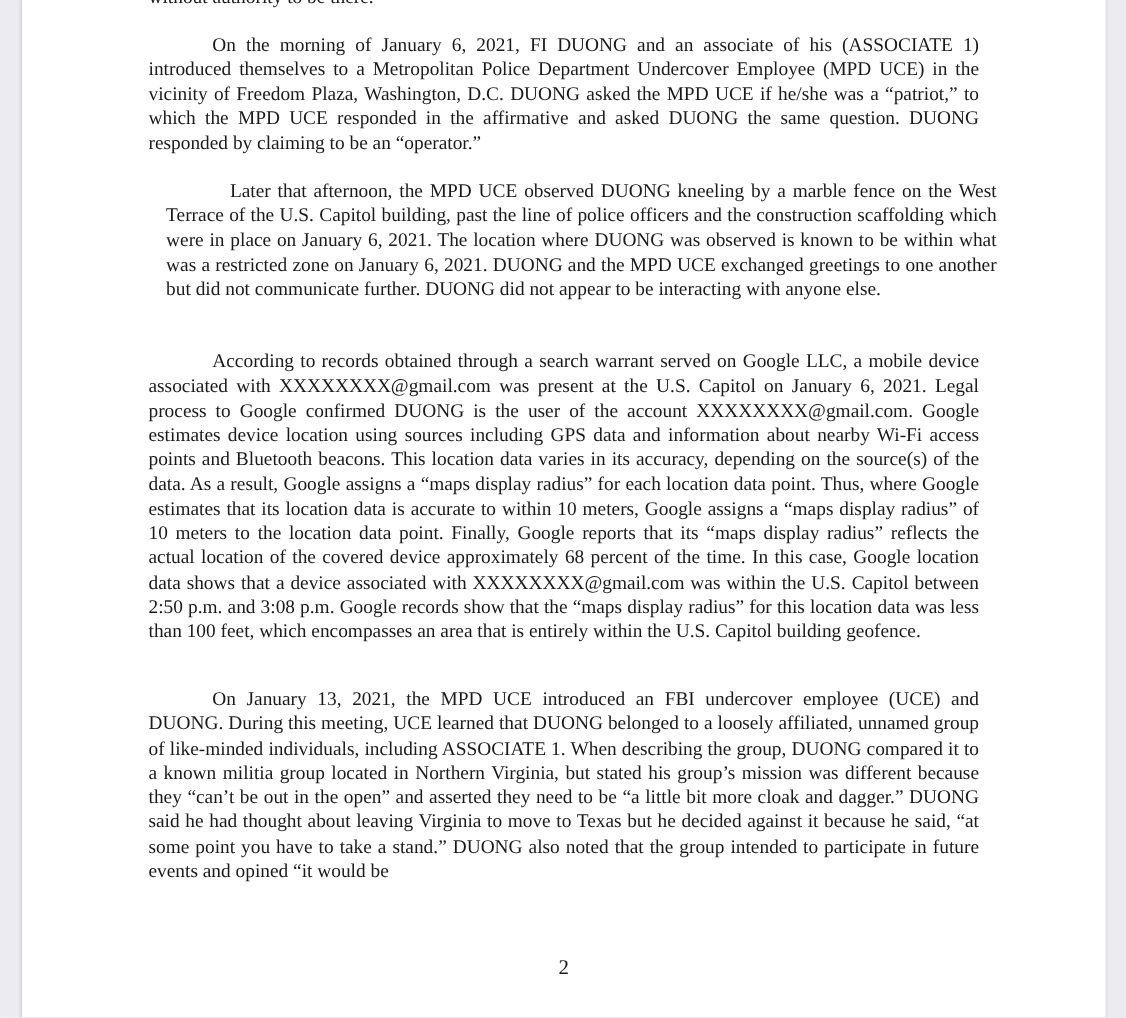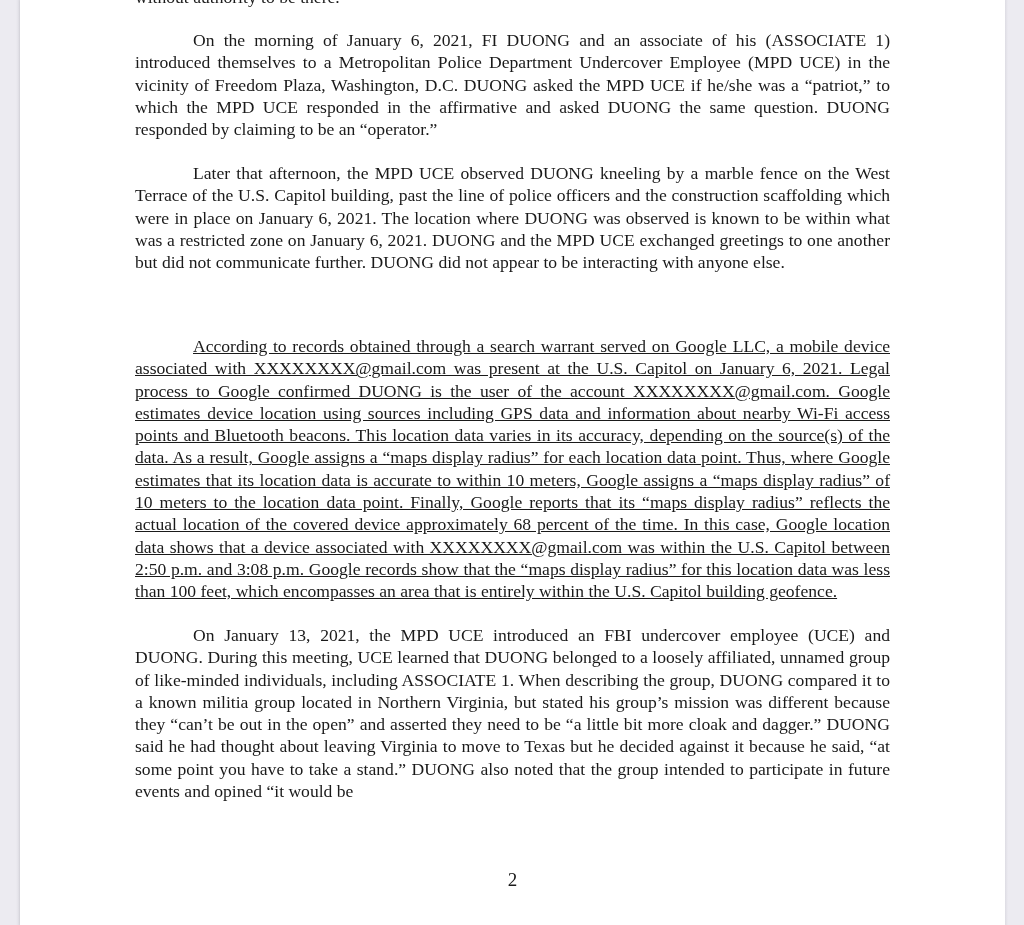--- a/index.html
+++ b/index.html
@@ -48,22 +48,22 @@
       white-space: nowrap;
     }
     .para {
       margin: 0;
       text-indent: 58px;
       position: absolute;
       left: 0;
       width: 755px;
     }
     .p1 { top: 29px; }
-    .p2 { top: 162px; }
-    .p3 { top: 335px; text-decoration: underline; }
+    .p2 { top: 162px; margin-left: 16px; }
+    .p3 { top: 317px; }
     .p4 { top: 624px; }
     .page-number {
       position: absolute;
       left: 0;
       width: 985px;
       top: 869px;
       text-align: center;
       font-family: "Liberation Serif", "DejaVu Serif", serif;
       font-size: 19px;
       color: #1a1a1a;

